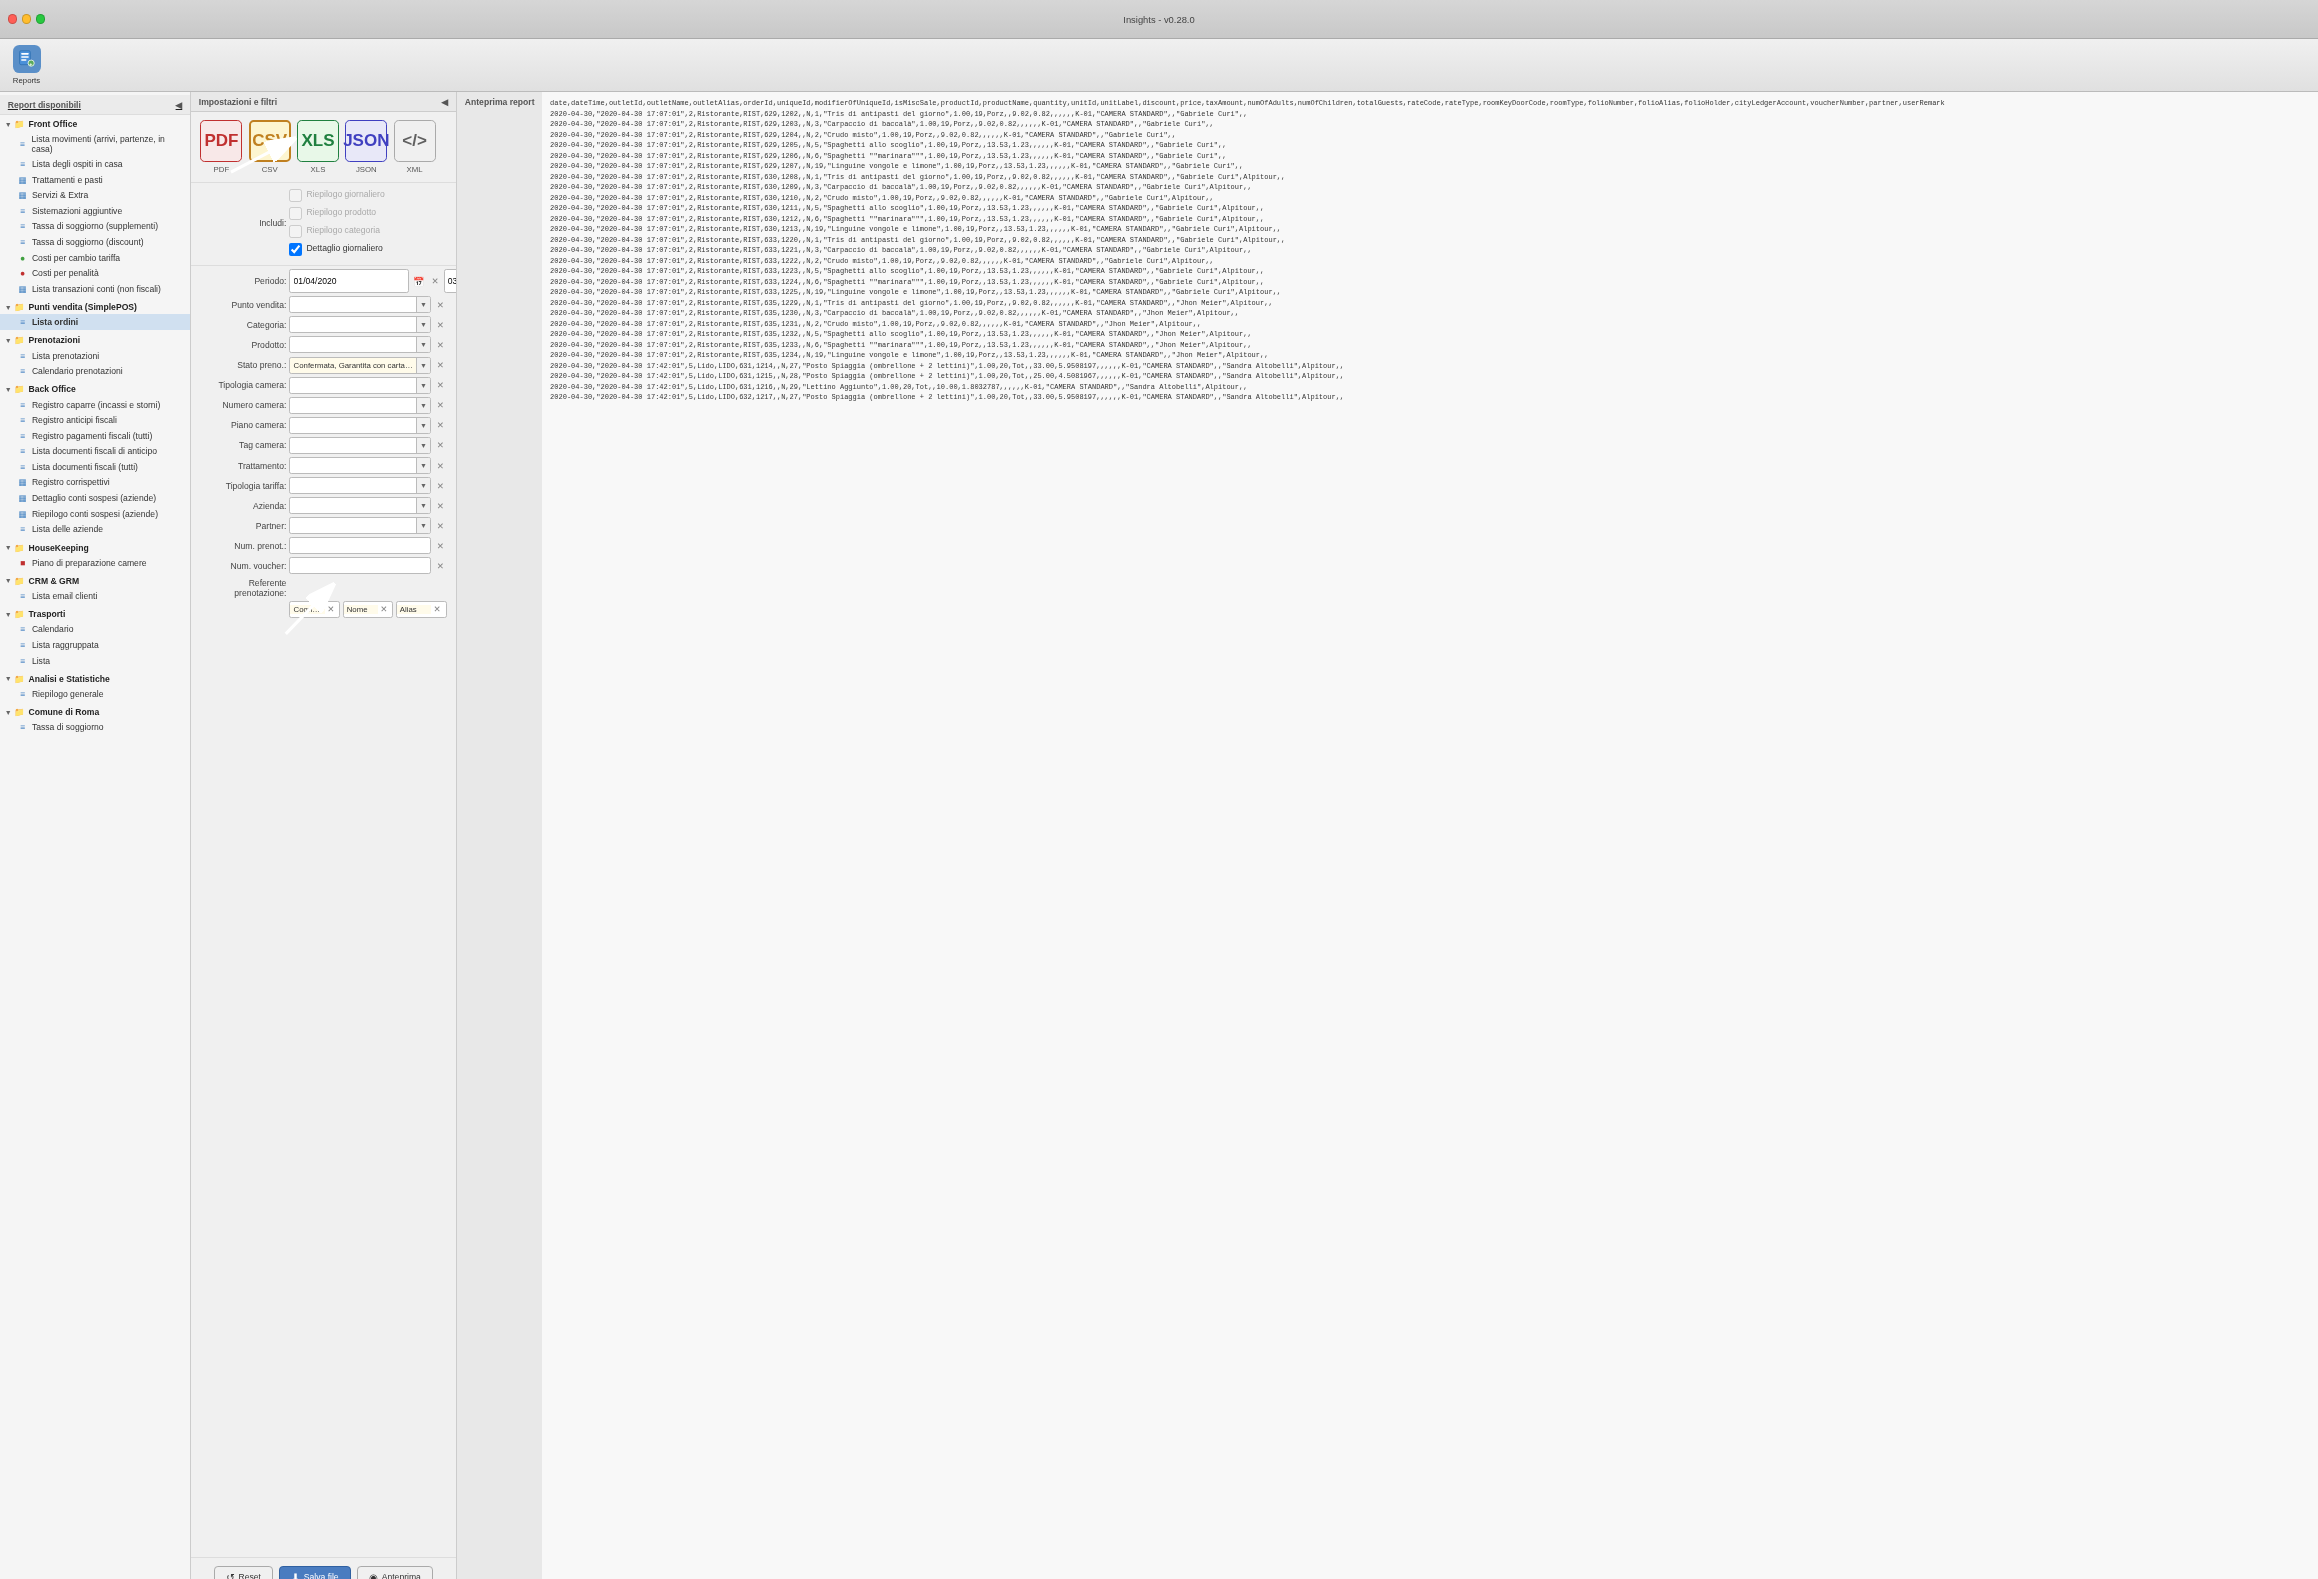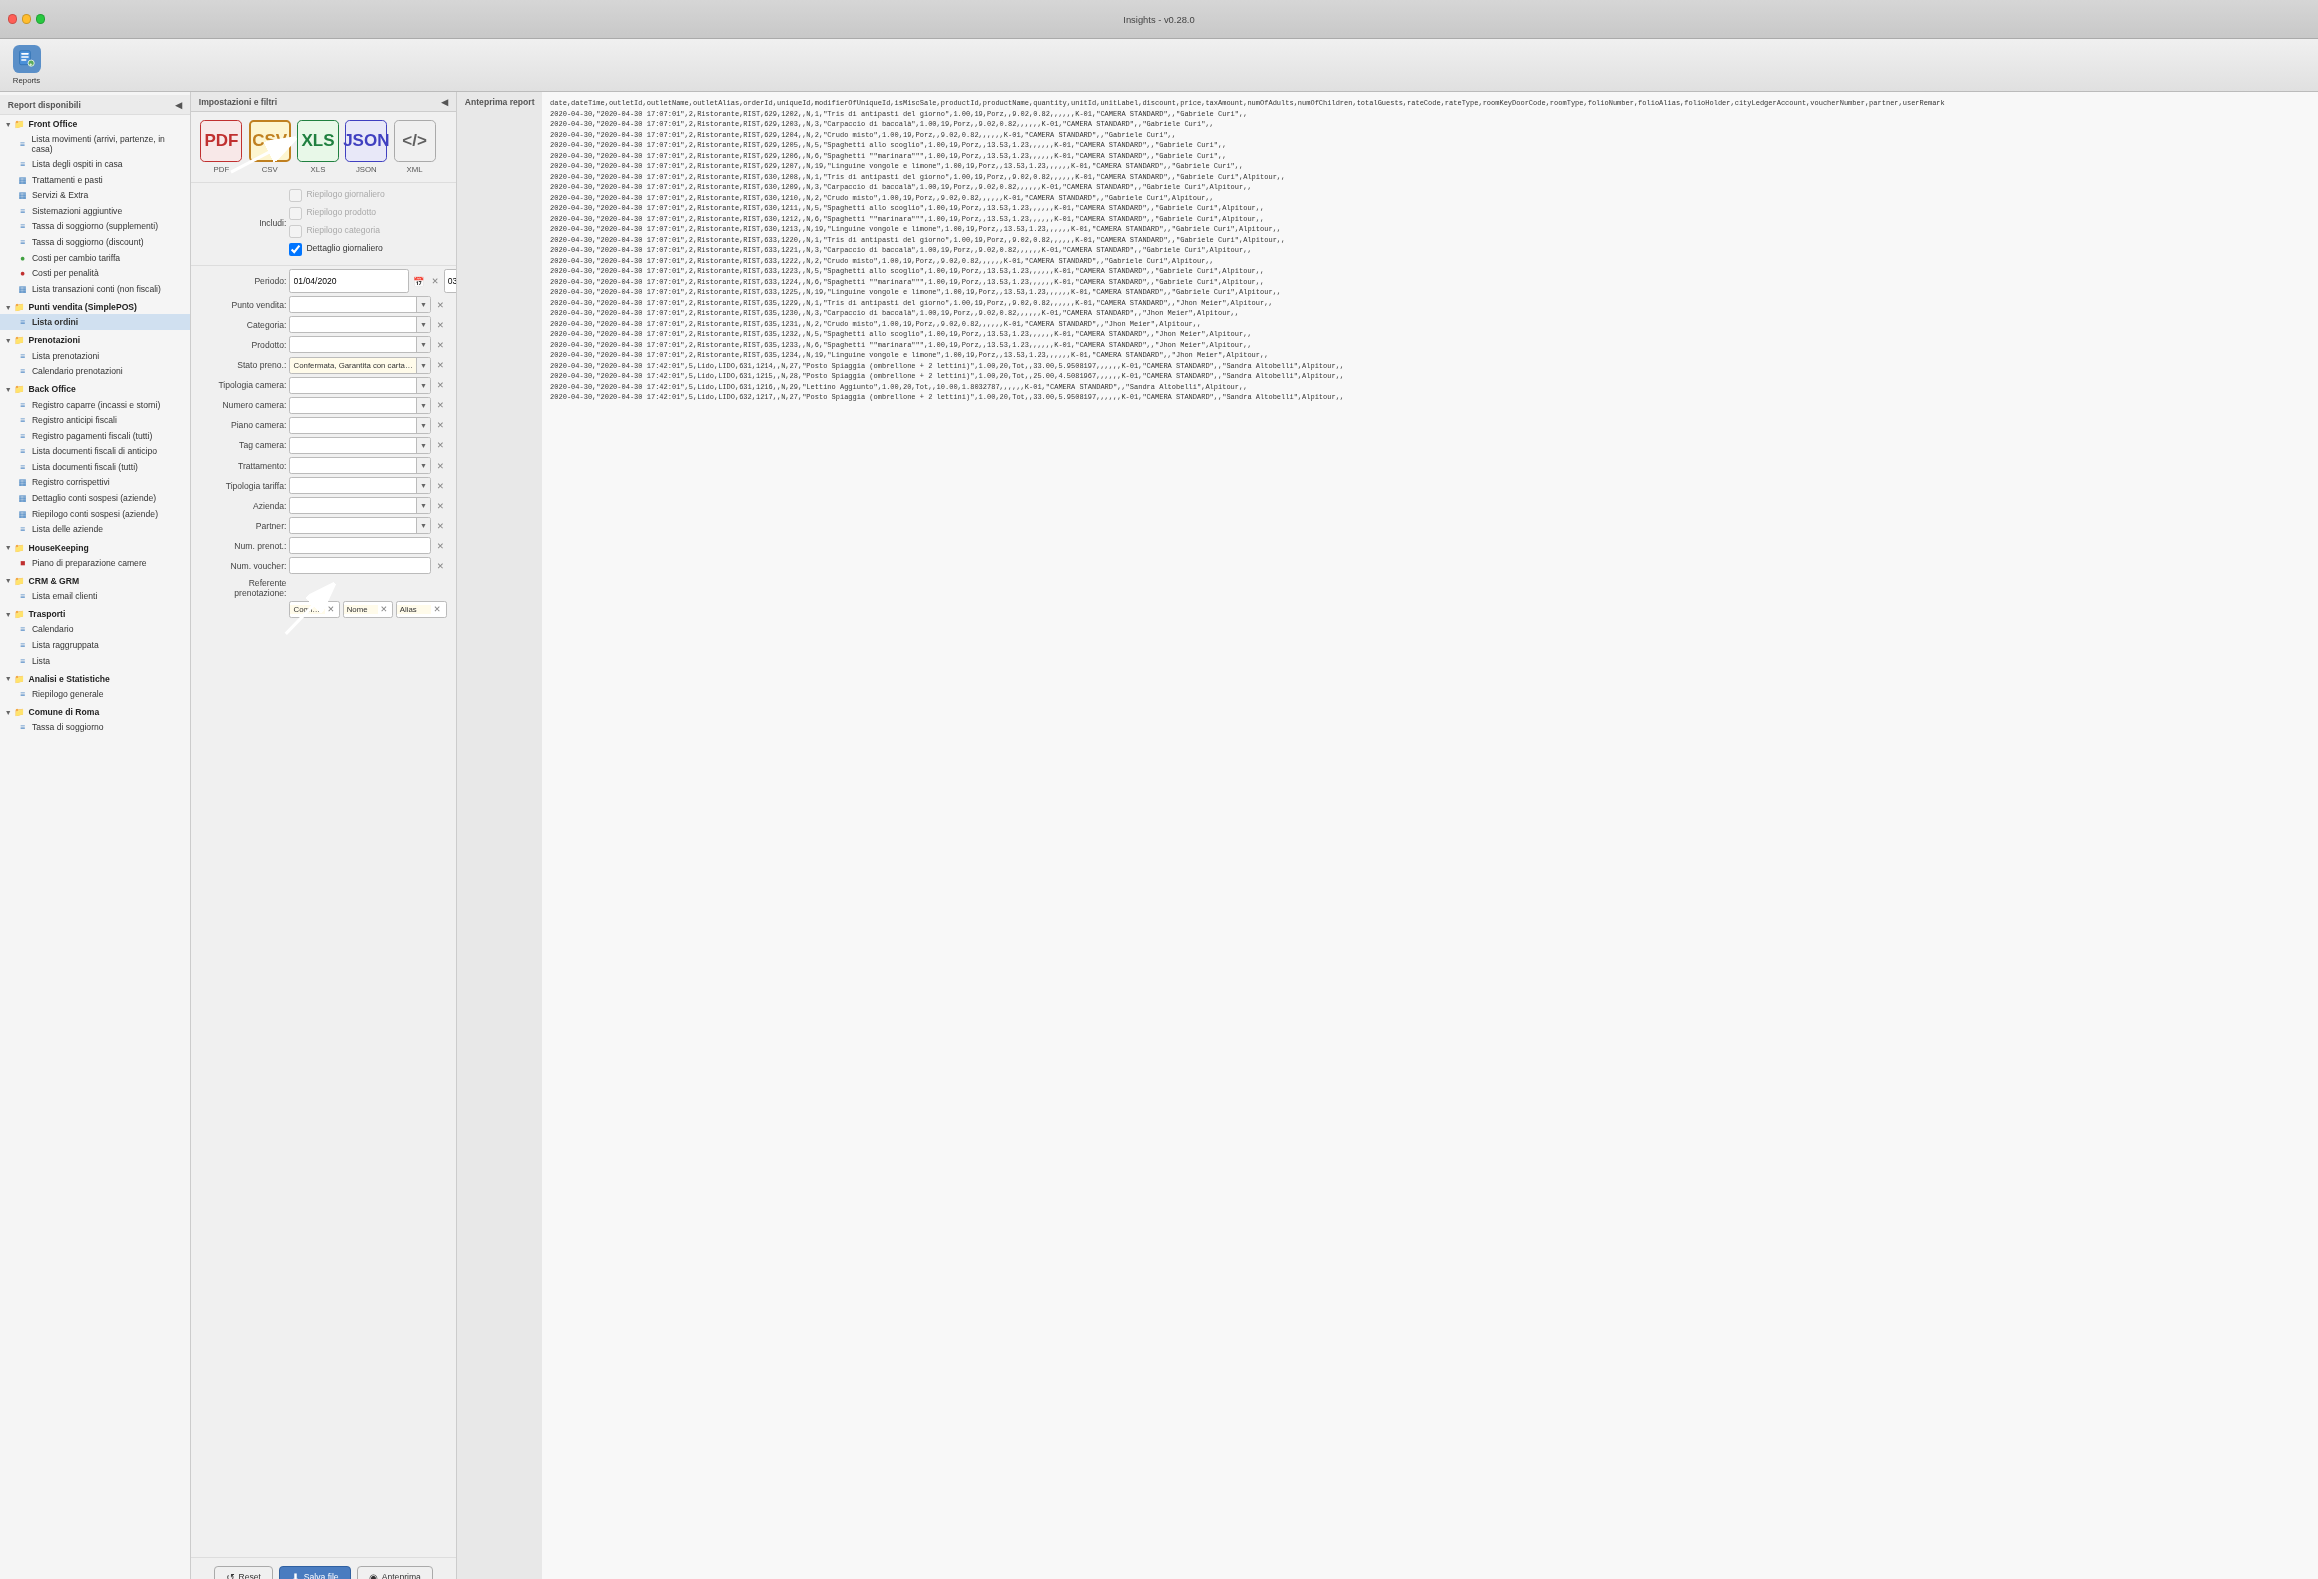--- a/index.html
+++ b/index.html
@@ -84,20 +84,21 @@
       overflow-y: auto;
       padding: 3.1px 0;
     }
     #sidebar-header {
       padding: 4.7px 7.8px;
       display: flex;
       align-items: center;
       justify-content: space-between;
       border-bottom: 0.8px solid #ddd;
       background: #ebebeb;
+      text-decoration: underline;
     }
     #sidebar-header span {
       font-size: 8.6px;
       color: #555;
       font-weight: 600;
     }
     .sidebar-collapse-btn {
       color: #777;
       cursor: pointer;
       font-size: 11px;

